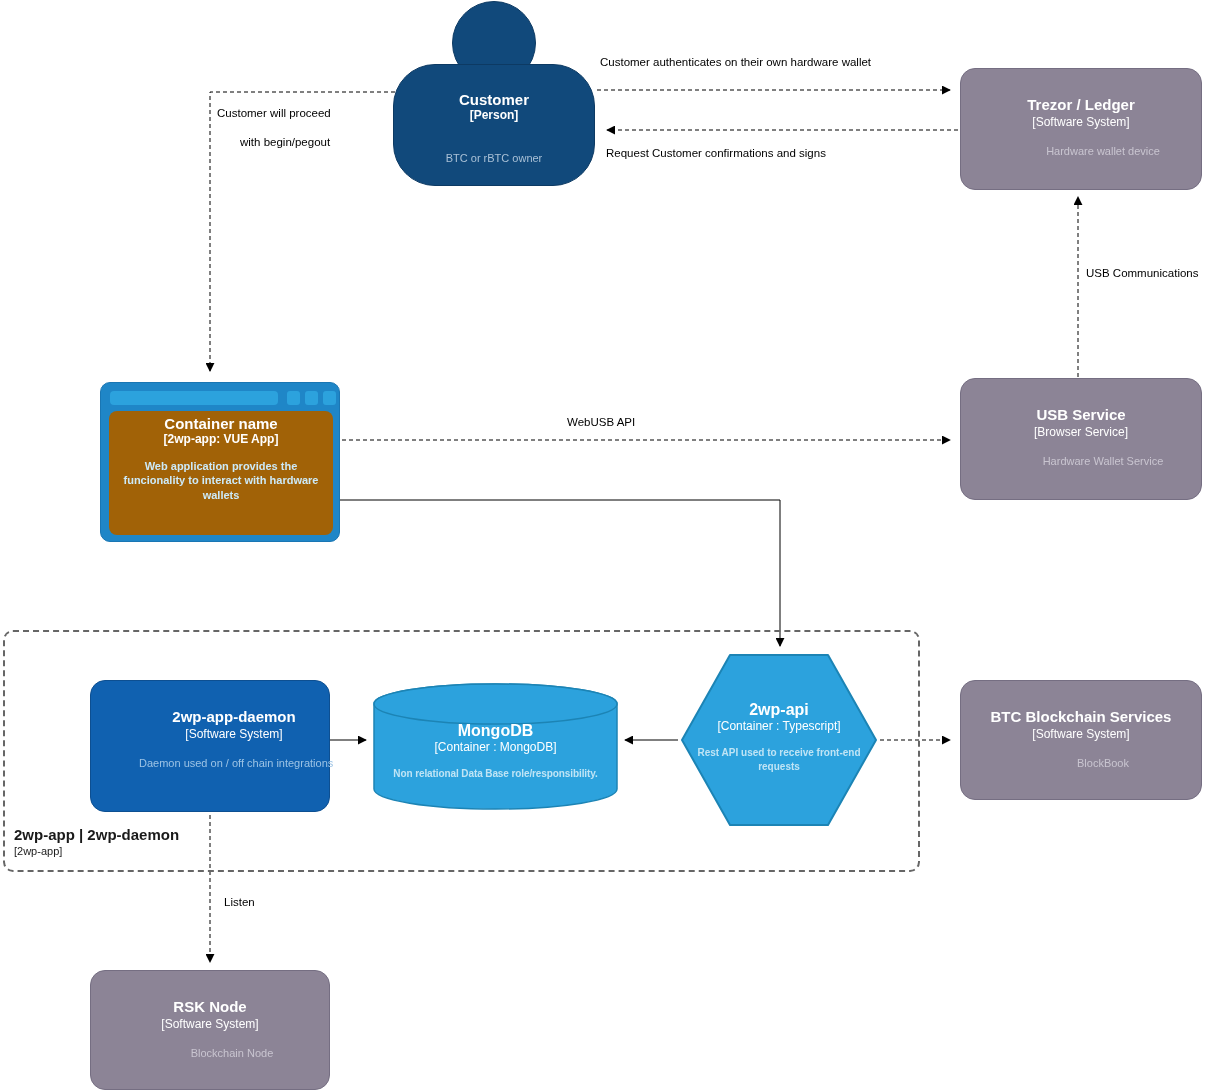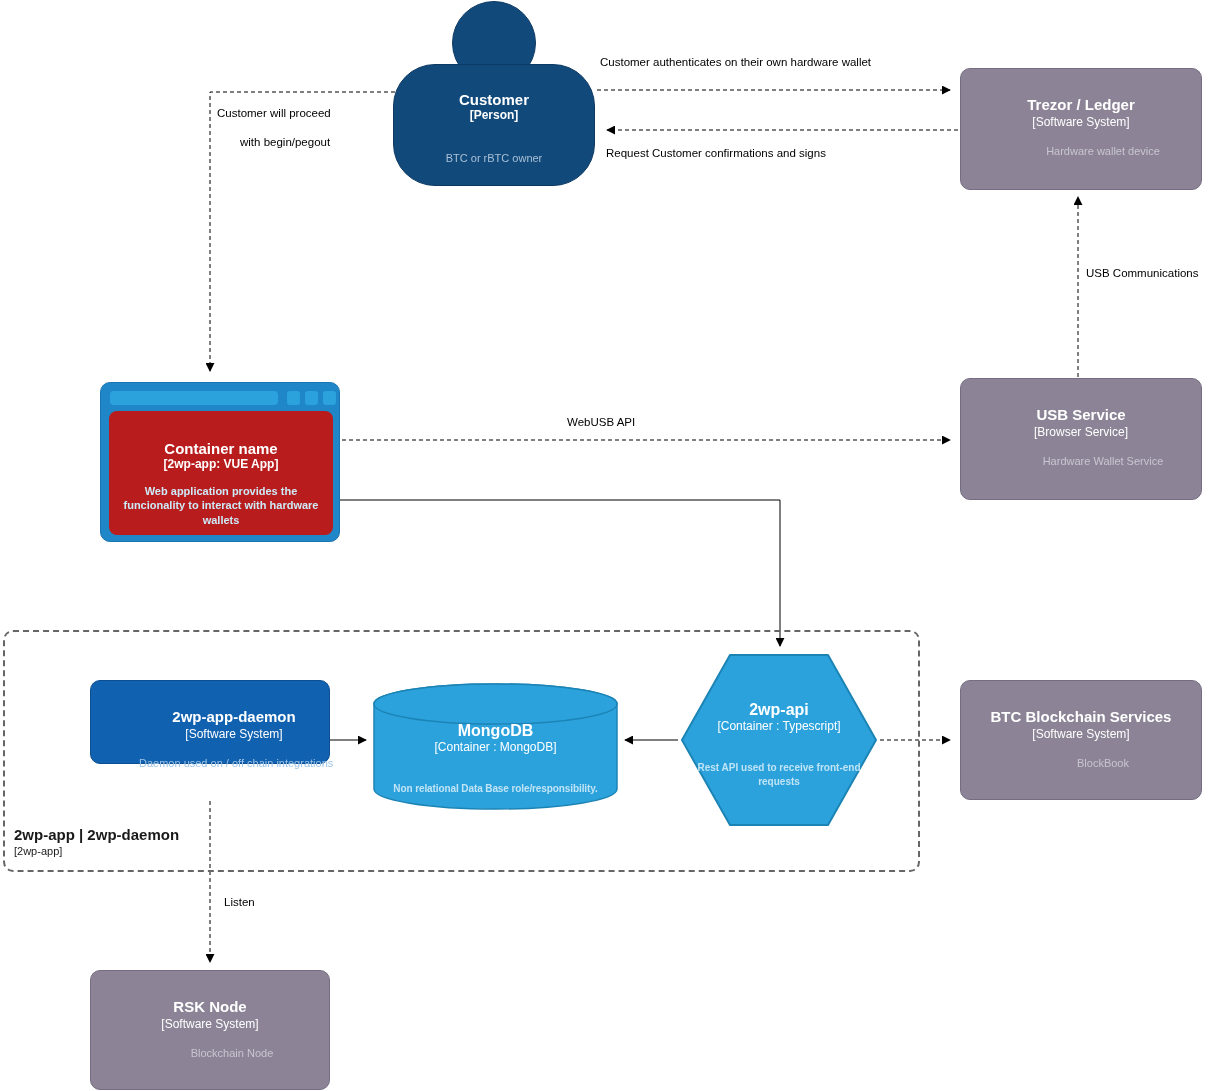--- a/index.html
+++ b/index.html
@@ -1,21 +1,21 @@
 <!DOCTYPE html>
 <html><head>
 <meta charset="utf-8">
 <style>
   html,body{margin:0;padding:0;background:#fff;}
   #canvas{position:relative;width:1211px;height:1091px;background:#ffffff;overflow:hidden;
           font-family:"Liberation Sans",sans-serif;}
   svg.layer{position:absolute;left:0;top:0;pointer-events:none;}
 
   
-  .box{position:absolute;box-sizing:border-box;text-align:center;color:#fff;border-radius:10px;padding-top:27px;}
+  .box{position:absolute;box-sizing:border-box;text-align:center;color:#fff;border-radius:15px;padding-top:27px;}
   .box .t{font-size:15px;font-weight:bold;line-height:1.2;}
   .box .st{font-size:12px;line-height:1.35;}
   .box .d{font-size:11px;margin-top:14px;line-height:1.3;}
   .gray{background:#8C8496;border:1px solid #756E82;}
   .gray .d{color:#C9C5D0;padding-left:44px;}
   .blue{background:#1061B0;border:1px solid #0D4F91;}
   .blue .d{color:#9CC3E5;white-space:nowrap;}
 
   
   .person-head{position:absolute;left:452px;top:1px;width:84px;height:84px;border-radius:50%;
@@ -25,33 +25,33 @@
                text-align:center;color:#fff;padding-top:26px;}
   .person-body .t{font-size:15px;font-weight:bold;}
   .person-body .st{font-size:12px;font-weight:bold;}
   .person-body .d{font-size:11px;color:#A9C0D6;margin-top:30px;}
 
   
   .browser{position:absolute;left:100px;top:382px;width:240px;height:160px;background:#1F86C7;
            border:1px solid #1A76B3;border-radius:10px;box-sizing:border-box;}
   .addr{position:absolute;left:9px;top:8px;width:168px;height:14px;background:#2CA2DD;border-radius:4px;}
   .bbtn{position:absolute;top:8px;width:13px;height:14px;background:#2CA2DD;border-radius:3px;}
-  .bcontent{position:absolute;left:8px;top:28px;width:224px;height:124px;background:#b91c1c;
-            border-radius:8px;box-sizing:border-box;text-align:center;color:#fff;padding-top:29px;}
+  .bcontent{position:absolute;left:8px;top:28px;width:224px;height:124px;background:#a16207;
+            border-radius:8px;box-sizing:border-box;text-align:center;color:#fff;padding-top:4px;}
   .bcontent .t{font-size:15px;font-weight:bold;}
   .bcontent .st{font-size:12px;font-weight:bold;}
   .bcontent .d{font-size:11px;font-weight:bold;color:#CDEAF8;margin-top:13px;padding:0 8px;line-height:1.3;}
 
   
   .shape-node{position:absolute;}
   .shape-node .txt{position:absolute;left:0;top:0;width:100%;height:100%;box-sizing:border-box;
                    text-align:center;color:#fff;}
   .shape-node .t{font-size:16px;font-weight:bold;}
   .shape-node .st{font-size:12px;font-weight:normal;}
-  .shape-node .d{font-size:10px;font-weight:bold;color:#BFE4F5;margin-top:28px;line-height:1.35;}
+  .shape-node .d{font-size:10px;font-weight:bold;color:#BFE4F5;margin-top:13px;line-height:1.35;}
   .cyl .txt{padding-top:39px;}
   .cyl .d{white-space:nowrap;letter-spacing:-0.1px;}
   .hex .txt{padding-top:48px;}
   .hex .d{padding:0 16px;}
 
   
   .boundary{position:absolute;left:3px;top:630px;width:917px;height:242px;border:2px dashed #666666;
             border-radius:10px;box-sizing:border-box;}
   .blabel{position:absolute;left:14px;top:826px;color:#1a1a1a;text-align:left;}
   .blabel .bt{font-size:15px;font-weight:bold;}
@@ -112,21 +112,21 @@
       <div class="d">Web application provides the funcionality to interact with hardware wallets</div>
     </div>
   </div>
 
   <div class="box gray" style="left:960px;top:378px;width:242px;height:122px;">
     <div class="t">USB Service</div>
     <div class="st">[Browser Service]</div>
     <div class="d">Hardware Wallet Service</div>
   </div>
 
-  <div class="box blue" style="left:90px;top:680px;width:240px;height:84px;padding-left:48px;">
+  <div class="box blue" style="left:90px;top:680px;width:240px;height:132px;padding-left:48px;">
     <div class="t">2wp-app-daemon</div>
     <div class="st">[Software System]</div>
     <div class="d">Daemon used on / off chain integrations</div>
   </div>
 
   <div class="shape-node cyl" style="left:373px;top:683px;width:245px;height:127px;">
     <svg width="245" height="127">
       <path d="M1,21 A121.5,20 0 0 1 244,21 L244,106 A121.5,20 0 0 1 1,106 Z" fill="#2CA2DD" stroke="#1C84B5" stroke-width="1.5"></path>
       <ellipse cx="122.5" cy="21" rx="121.5" ry="20" fill="#2CA2DD" stroke="#1C84B5" stroke-width="1.5"></ellipse>
     </svg>

